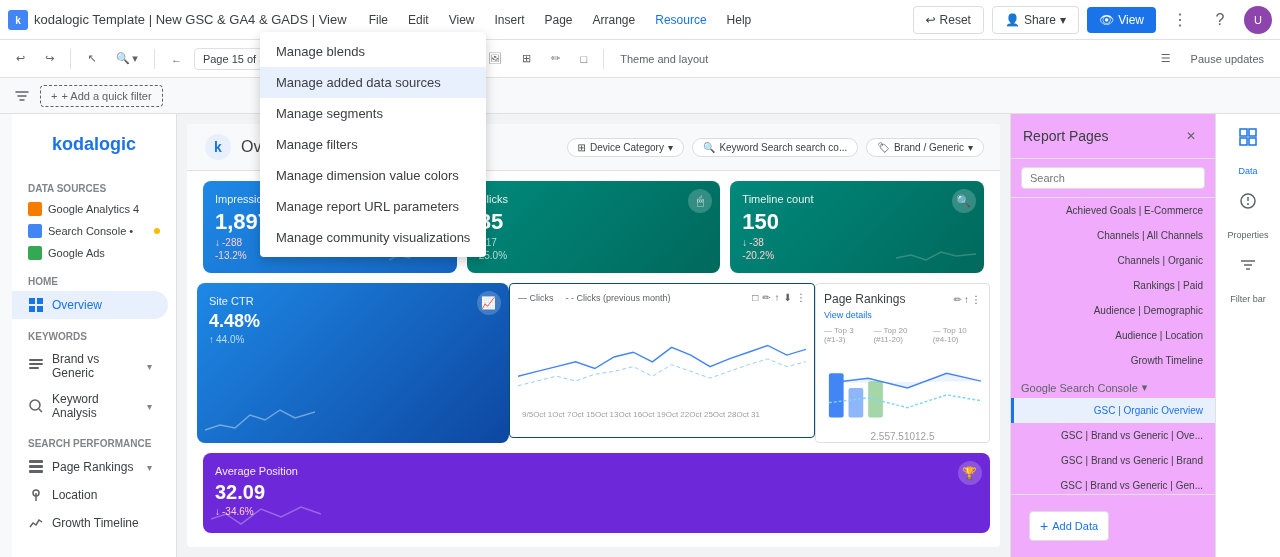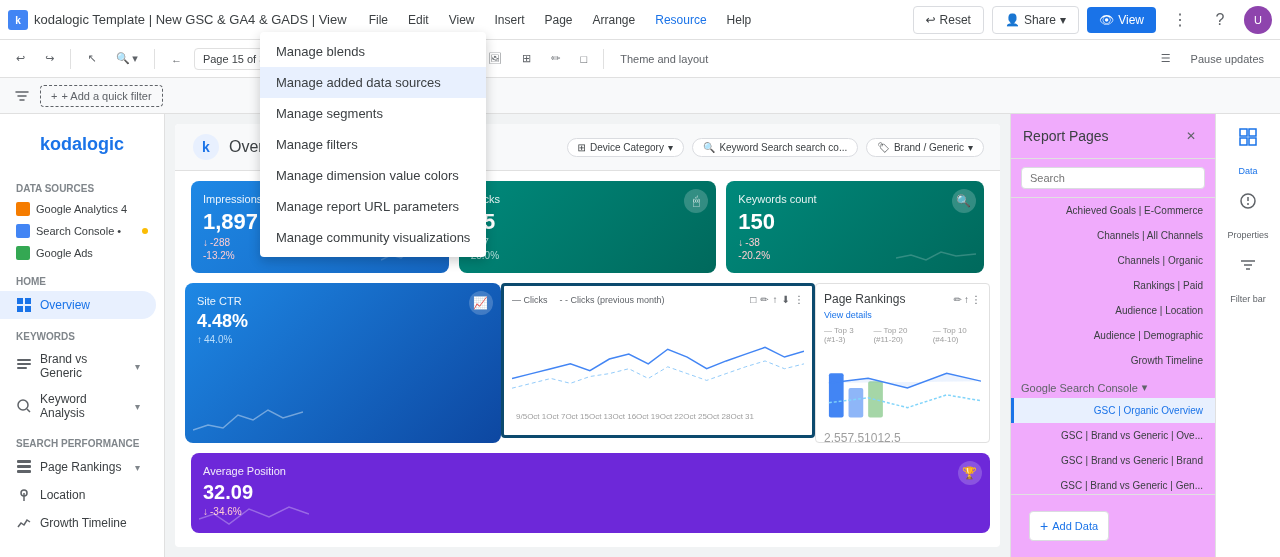--- a/index.html
+++ b/index.html
@@ -37,21 +37,21 @@
 
     
     .toolbar3 {
       display: flex; align-items: center; background: #f8f9fa;
       border-bottom: 1px solid #e0e0e0; height: 36px; padding: 0 8px; gap: 4px;
     }
     .filter-icon-btn { display: flex; align-items: center; justify-content: center; width: 28px; height: 28px; border-radius: 3px; cursor: pointer; color: #5f6368; }
     .quick-filter-btn { display: flex; align-items: center; gap: 4px; padding: 4px 10px; border: 1px dashed #5f6368; border-radius: 4px; background: transparent; font-size: 11px; color: #5f6368; cursor: pointer; }
 
     
-    .main-layout { display: flex; height: calc(557px - 114px); }
+    .main-layout { display: flex; height: calc(557px - 114px); padding-left: 12px; }
 
     
     .sidebar {
       width: 165px; background: #fff; border-right: 1px solid #e0e0e0;
       overflow-y: auto; padding: 12px 0; flex-shrink: 0;
     }
     .sidebar-logo { display: flex; align-items: center; justify-content: center; padding: 8px 16px 16px; }
     .sidebar-logo-text { color: #1a73e8; font-size: 18px; font-weight: bold; }
     .sidebar-section { padding: 4px 16px; font-size: 10px; color: #80868b; font-weight: 600; margin-top: 8px; text-transform: uppercase; }
     .sidebar-item { display: flex; align-items: center; gap: 8px; padding: 6px 16px; cursor: pointer; color: #3c4043; font-size: 12px; border-radius: 0 20px 20px 0; margin-right: 8px; }
@@ -110,21 +110,21 @@
     .dropdown-menu {
       position: absolute; top: 32px; left: 260px; z-index: 300;
       background: white; border-radius: 4px; box-shadow: 0 4px 12px rgba(0,0,0,0.2);
       min-width: 200px; padding: 4px 0;
     }
     .dropdown-item { padding: 8px 16px; font-size: 13px; color: #3c4043; cursor: pointer; }
     .dropdown-item.highlighted { background: #e8f0fe; }
 
     
     .mini-chart { position: absolute; bottom: 8px; right: 8px; opacity: 0.4; }
-    .chart-area { background: white; border: 3px solid #0c4a6e; border-radius: 4px; margin-bottom: 10px; padding: 8px; height: 140px; position: relative; }
+    .chart-area { background: white; border: 1px solid #0c4a6e; border-radius: 4px; margin-bottom: 10px; padding: 8px; height: 140px; position: relative; }
   </style>
 </head>
 <body>
 
 <div class="top-bar">
   <div class="top-bar-logo">
     <div class="logo-icon">
       <svg width="16" height="16" viewBox="0 0 16 16">
           <circle cx="8" cy="8" r="7" fill="#4285f4"></circle>
           <text x="8" y="12" text-anchor="middle" fill="white" font-size="10" font-family="Arial">k</text>
@@ -350,21 +350,21 @@
           <div class="metric-change" style="color:#b2dfdb">
             <span>↑</span>
             <span>17</span>
           </div>
           <div class="metric-change" style="color:#b2dfdb">
             <span>25.0%</span>
           </div>
           <div class="metric-icon">🖱</div>
         </div>
         <div class="metric-card keywords" style="width:180px">
-          <div class="metric-label">Keywords count</div>
+          <div class="metric-label">Timeline count</div>
           <div class="metric-value">150</div>
           <div class="metric-change negative">
             <span>↓</span>
             <span>-38</span>
           </div>
           <div class="metric-change negative">
             <span>-20.2%</span>
           </div>
           <div class="metric-icon">🔍</div>
           <svg class="mini-chart" width="80" height="25" viewBox="0 0 80 25">
@@ -437,21 +437,21 @@
               <span>— Top 10 (#4-10)</span>
           </div>
           <svg width="100%" height="80px" viewBox="0 0 160 70">
 
             <rect x="5" y="20" width="15" height="45" fill="#4285f4" rx="2"></rect>
             <rect x="25" y="35" width="15" height="30" fill="#4285f4" opacity="0.6" rx="2"></rect>
             <rect x="45" y="28" width="15" height="37" fill="#a5d6a7" rx="2"></rect>
             <polyline points="5,30 45,25 85,35 125,20 160,28" stroke="#4285f4" stroke-width="1.5" fill="rgba(66,133,244,0.1)"></polyline>
             <polyline points="5,50 45,45 85,55 125,42 160,48" stroke="#81d4fa" stroke-width="1.5" fill="none" stroke-dasharray="3,2"></polyline>
           </svg>
-          <div style="display:flex;justify-content:flex-start;font-size:12px;color:#9e9e9e;">
+          <div style="display:flex;justify-content:center;font-size:10px;color:#9e9e9e;">
             <span>2.5</span>
               <span>5</span>
               <span>7.5</span>
               <span>10</span>
               <span>12.5</span>
           </div>
         </div>
       </div>
 
       <div style="display:flex;gap:10px;padding:10px 10px 0;height:90px;">
@@ -478,22 +478,22 @@
     </div>
     <div class="panel-search">
       <input type="text" placeholder="Search" style="">
     </div>
     <div class="page-list">
 
       <div class="page-item">Achieved Goals | E-Commerce</div>
       <div class="page-item">Channels | All Channels</div>
       <div class="page-item">Channels | Organic</div>
       <div class="page-item">Rankings | Paid</div>
+      <div class="page-item">Audience | Demographic</div>
       <div class="page-item">Audience | Location</div>
-      <div class="page-item">Audience | Demographic</div>
       <div class="page-item">Growth Timeline</div>
 
       <div class="page-section-header">
         <span>Google Search Console</span>
         <span>▾</span>
       </div>
       <div class="page-item active">GSC | Organic Overview</div>
       <div class="page-item">GSC | Brand vs Generic | Ove...</div>
       <div class="page-item">GSC | Brand vs Generic | Brand</div>
       <div class="page-item">GSC | Brand vs Generic | Gen...</div>

